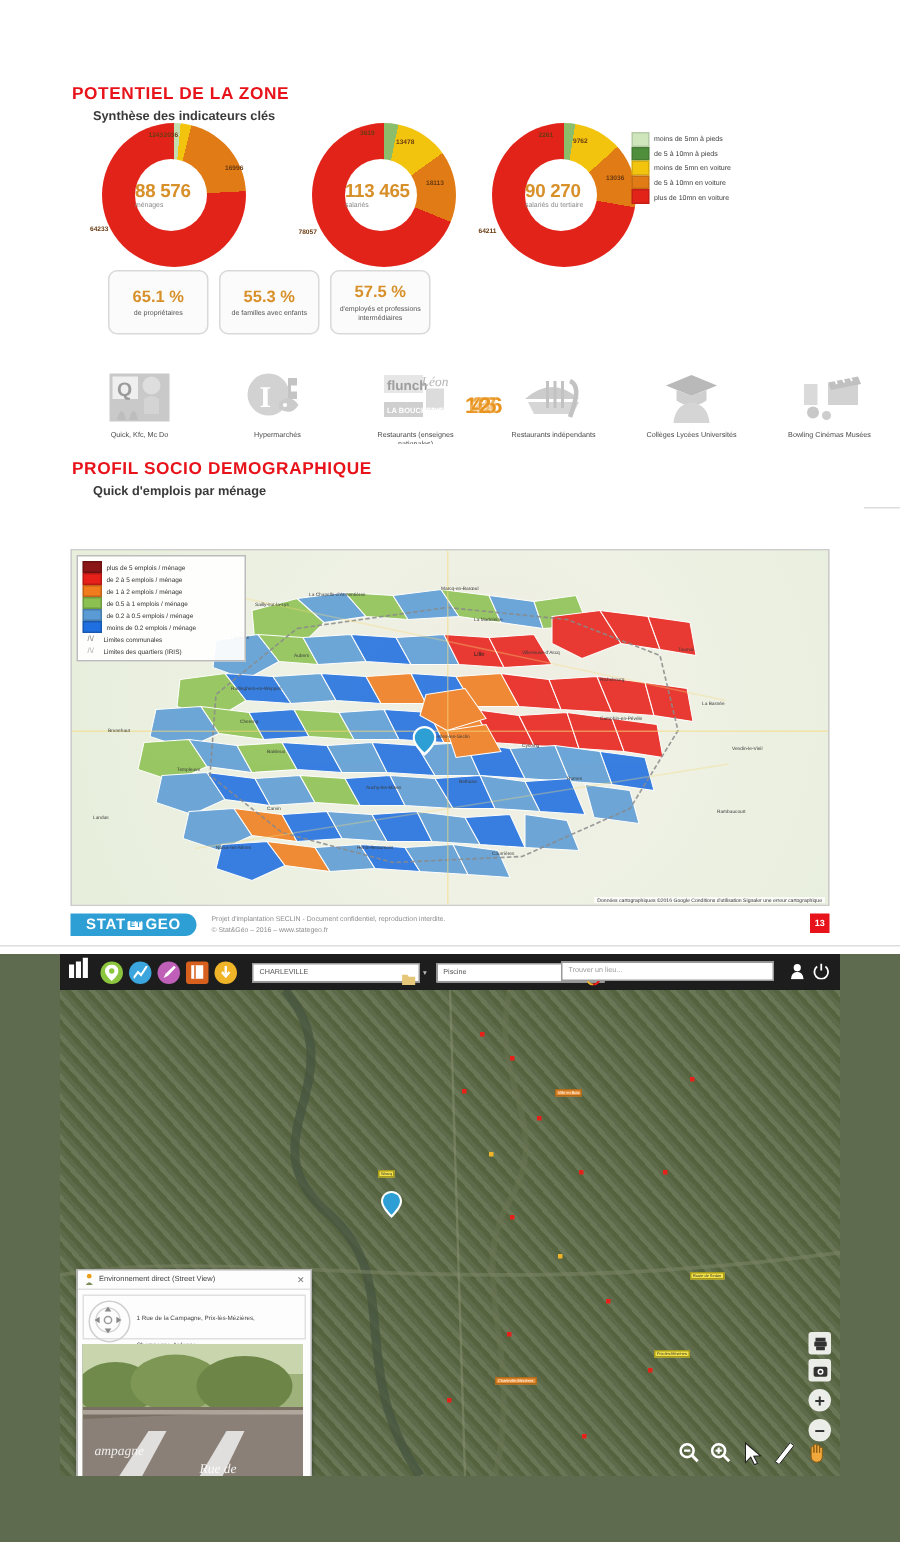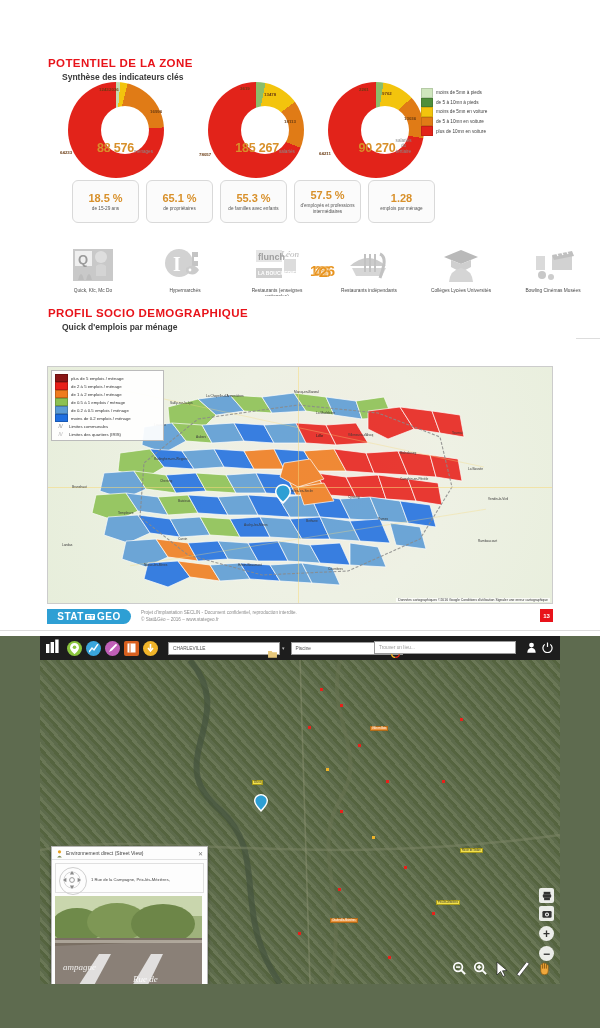--- a/index.html
+++ b/index.html
@@ -6,22 +6,22 @@
   body{width:600px;height:1028px;position:relative;font-family:"Liberation Sans",sans-serif;overflow:hidden;}
 
   
   .page1{position:absolute;left:0;top:0;width:600px;height:296px;background:#fff;padding-left:47px;}
   .sect-title{position:absolute;font-size:11.5px;font-weight:bold;color:#e8131a;letter-spacing:.4px;font-family:"Liberation Sans",sans-serif;}
   .sect-sub{position:absolute;font-size:8.5px;font-weight:bold;color:#3a3a3a;}
 
   
   .donut-wrap{position:absolute;width:120px;height:100px;}
   .donut{position:absolute;left:10px;top:0;width:96px;height:96px;border-radius:50%;}
-  .donut .hole{position:absolute;left:33px;top:24px;width:48px;height:48px;border-radius:50%;background:#fff;
-    display:flex;flex-direction:row;align-items:flex-end;justify-content:center;}
+  .donut .hole{position:absolute;left:22px;top:24px;width:48px;height:48px;border-radius:50%;background:#fff;
+    display:flex;flex-direction:column;align-items:flex-start;justify-content:center;}
   .donut .hole .big{font-size:12.5px;font-weight:bold;color:#d8902a;line-height:12px;letter-spacing:-.2px;white-space:nowrap;}
   .donut .hole .lbl{font-size:4.6px;color:#8a8a8a;line-height:5.4px;text-align:center;margin-top:1px;}
   .dlab{position:absolute;font-size:4.4px;color:#6a3b12;font-weight:bold;white-space:nowrap;}
 
   
   .legend{position:absolute;left:421px;top:88px;}
   .legend .row{display:flex;align-items:center;height:9.6px;}
   .legend .sw{width:10px;height:7.5px;margin-right:3px;border:.4px solid rgba(0,0,0,.12);}
   .legend .tx{font-size:4.7px;color:#3d3d3d;white-space:nowrap;}
 
@@ -110,21 +110,21 @@
     </div>
     <div class="dlab" style="left:41px;top:5px;">1243</div>
     <div class="dlab" style="left:51px;top:5px;">2036</div>
     <div class="dlab" style="left:92px;top:27px;">16996</div>
     <div class="dlab" style="left:2px;top:68px;">64233</div>
   </div>
 
   <div class="donut-wrap" style="left:198px;top:82px;">
     <div class="donut" style="background:conic-gradient(#8bbd6a 0deg 11.5deg,#f3c40d 11.5deg 54.3deg,#e07b16 54.3deg 111.9deg,#e2231a 111.9deg 360deg);">
       <div class="hole">
-        <div class="big">185 267</div>
+        <div class="big">113 465</div>
         <div class="lbl">salariés</div>
       </div>
     </div>
     <div class="dlab" style="left:42px;top:4px;">3619</div>
     <div class="dlab" style="left:66px;top:10px;">13478</div>
     <div class="dlab" style="left:86px;top:37px;">18113</div>
     <div class="dlab" style="left:1px;top:70px;">78057</div>
   </div>
 
   <div class="donut-wrap" style="left:318px;top:82px;">
@@ -158,38 +158,30 @@
         <span class="tx">de 5 à 10mn en voiture</span>
       </div>
     <div class="row">
         <span class="sw" style="background:#e2231a"></span>
         <span class="tx">plus de 10mn en voiture</span>
       </div>
   </div>
 
   <div class="kpis">
     <div class="kpi">
-        <div class="v">18.5 %</div>
-        <div class="c">de 15-29 ans</div>
-      </div>
-    <div class="kpi">
         <div class="v">65.1 %</div>
         <div class="c">de propriétaires</div>
       </div>
     <div class="kpi">
         <div class="v">55.3 %</div>
         <div class="c">de familles avec enfants</div>
       </div>
     <div class="kpi">
         <div class="v">57.5 %</div>
         <div class="c">d'employés et professions intermédiaires</div>
-      </div>
-    <div class="kpi">
-        <div class="v">1.28</div>
-        <div class="c">emplois par ménage</div>
       </div>
   </div>
 
   <div class="icons">
 
     <div class="ic">
       <div class="glyph">
         <svg width="46" height="38" viewBox="0 0 46 38">
           <rect x="3" y="3" width="40" height="32" fill="#c9c9c9"></rect>
           <rect x="5" y="5" width="17" height="15" fill="#efefef"></rect>

